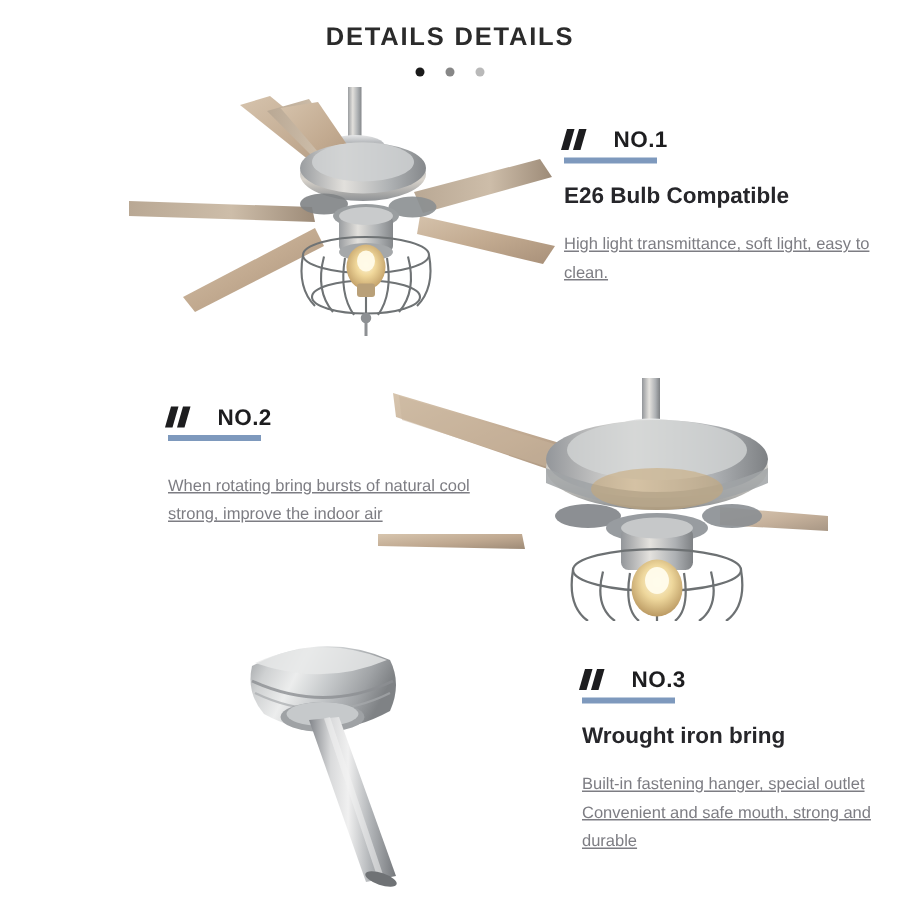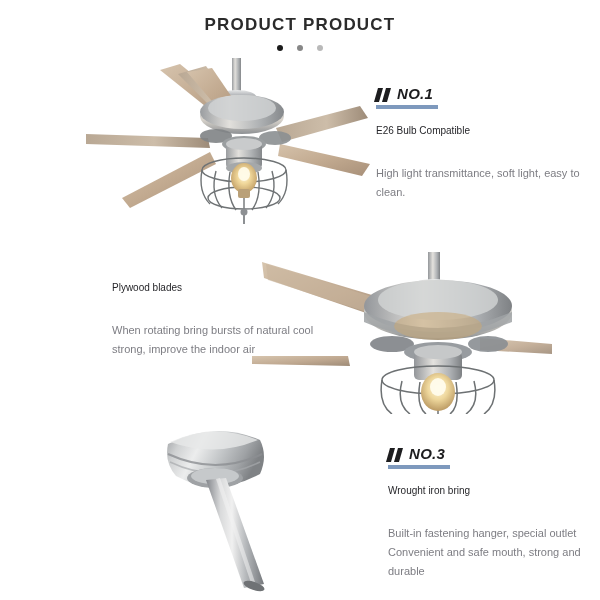--- a/index.html
+++ b/index.html
@@ -59,23 +59,22 @@
   .feature-no2 { left: 112px; top: 271px; }
   .feature-no3 { left: 388px; top: 446px; }
 
   .no-marker {
     position: relative;
     display: inline-block;
     padding-bottom: 5px;
   }
   .no-marker-row {
     display: flex;
-    align-items: flex-end;
-    gap: 8px;
-    font-style: italic;
+    align-items: flex-start;
+    gap: 20px;
   }
   .bars {
     display: inline-flex;
     gap: 3px;
     align-items: center;
   }
   .bar {
     width: 5px;
     height: 14px;
     background: #1d1d1f;
@@ -91,49 +90,50 @@
   }
   .no-underline {
     margin-top: 3px;
     height: 4px;
     background: #7e99bd;
     width: 62px;
   }
 
   .feature-heading {
     margin-top: 9px;
-    font-size: 10px;
-    font-weight: normal;
+    font-size: 15px;
+    font-weight: bold;
     color: #26262a;
     line-height: 15px;
   }
   .feature-body {
-    margin-top: 26px;
+    margin-top: 16px;
     font-size: 11px;
     color: #7d7d83;
     line-height: 19px;
+    text-decoration: underline;
   }
 
   
   .photo {
     position: absolute;
     overflow: hidden;
   }
   .photo svg { display: block; }
   .photo-fan-full { left: 30px; top: 52px; width: 345px; height: 205px; }
   .photo-fan-close { left: 252px; top: 252px; width: 348px; height: 162px; }
   .photo-bell { left: 132px; top: 416px; width: 240px; height: 178px; }
 </style>
 </head>
 <body>
 
 <div class="page">
 
   <div class="header">
-    <div class="page-title">PRODUCT PRODUCT</div>
+    <div class="page-title">DETAILS DETAILS</div>
     <div class="dots">
       <span class="dot" style="background:#1a1a1a;"></span>
       <span class="dot" style="background:#878787;"></span>
       <span class="dot" style="background:#b9b9b9;"></span>
     </div>
   </div>
 
   <div class="photo photo-fan-full">
     <svg width="345" height="205" viewBox="0 0 345 205" xmlns="http://www.w3.org/2000/svg">
       <defs>
@@ -296,21 +296,30 @@
         <path d="M222 129 Q228 152 214 162"></path>
         <path d="M242 128 Q246 152 232 162"></path>
       </g>
 
       <ellipse cx="186" cy="140" rx="17" ry="19" fill="url(#bulbC1)"></ellipse>
       <ellipse cx="186" cy="135" rx="8" ry="9" fill="#fffcec" opacity="0.95"></ellipse>
     </svg>
   </div>
 
   <div class="feature feature-no2">
-    <div class="feature-heading">Plywood blades</div>
+    <div class="no-marker">
+      <div class="no-marker-row">
+        <span class="bars">
+          <span class="bar" style="background: rgb(29, 29, 31);"></span>
+            <span class="bar" style="background: rgb(29, 29, 31);"></span>
+        </span>
+        <span class="no-label">NO.2</span>
+      </div>
+      <div class="no-underline" style="background: rgb(126, 153, 189);"></div>
+    </div>
     <div class="feature-body">When rotating bring bursts of natural cool strong, improve the indoor air</div>
   </div>
 
   <div class="photo photo-bell">
     <svg width="240" height="178" viewBox="0 0 240 178" xmlns="http://www.w3.org/2000/svg">
       <defs>
         <linearGradient id="bellG" x1="0" y1="0" x2="1" y2="0.3">
           <stop offset="0%" stop-color="#9b9ea1"></stop>
           <stop offset="18%" stop-color="#cfd1d2"></stop>
           <stop offset="38%" stop-color="#eceded"></stop>

